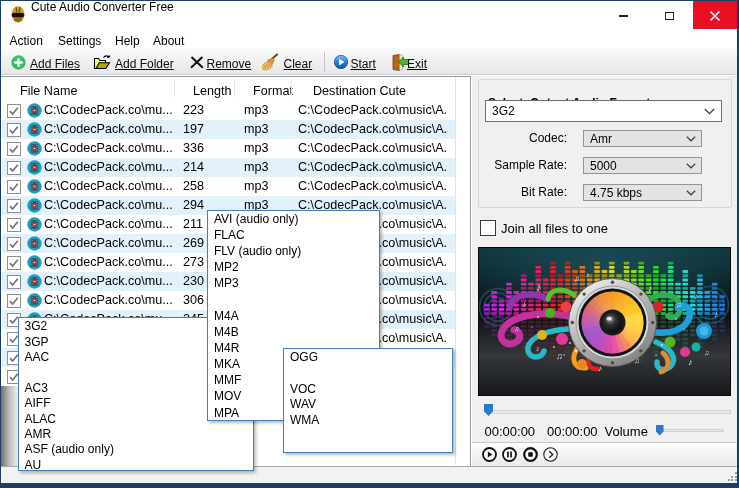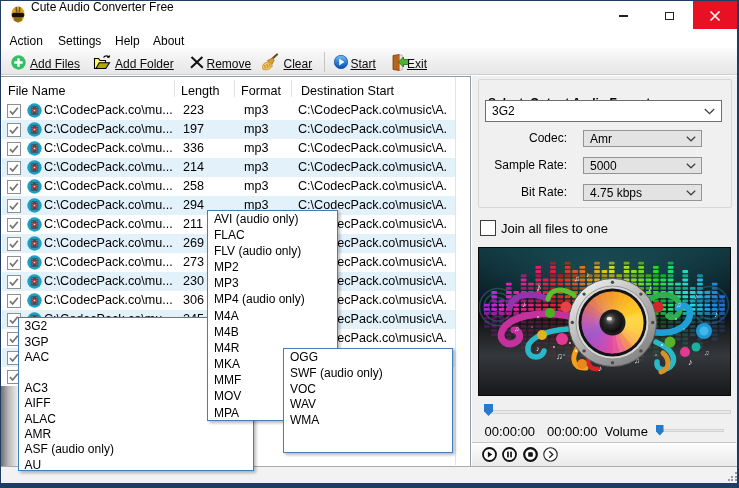--- a/index.html
+++ b/index.html
@@ -17,21 +17,21 @@
 #maxb { left:664.5px; top:11.5px; width:9.5px; height:8.2px; border:1.2px solid #222; }
 
 .mi { position:absolute; top:34px; font-size:12px; }
 
 #toolbar { left:1px; top:48px; width:736px; height:27px; background:linear-gradient(180deg,#fbfbfb,#efefef 55%,#e7e7e7); border-bottom:1px solid #cfcfcf; }
 .tbt { position:absolute; top:56.5px; font-size:12px; color:#0a0a0a;text-decoration:underline; }
 .tbi { position:absolute; }
 
 #list { left:1px; top:76px; width:470px; height:390px; background:#fff; border-top:1px solid #9099a2; border-right:1px solid #9099a2; }
 .hsep { position:absolute; top:80px; width:1px; height:17px; background:#e2e2e2; }
-.hdr { position:absolute; top:84px; font-size:12.6px; color:#000; }
+.hdr { position:absolute; top:84px; font-size:12.6px; color:#000;margin-left:12px; }
 .row { position:absolute; left:2px; width:454px; height:19px;text-align:right; }
 .row span { position:absolute; top:2.4px; white-space:nowrap; font-size:12.6px; }
 .row .cb { left:5px; top:2.5px; width:14px; height:14px; border:1px solid #8f8f8f; background:#fff; }
 .cb svg { position:absolute; left:1px; top:2px; }
 .row .fic { left:25px; top:2px; }
 .fn { left:42px; }
 .len { left:181px; }
 .fmt { left:242px; }
 .dst { left:296px; }
 #lstrip { left:1px; top:386px; width:16.5px; height:80px; background:linear-gradient(90deg,#6f6f6f,#b9b9b9 45%,#efefef); }
@@ -123,21 +123,21 @@
  <path d="M2 1.5 L8.5 0.5 L8.5 16.5 L2 15.5 Z" fill="#b5651d" stroke="#7a3d0e" stroke-width="0.8"></path>
  <path d="M8.5 0.5 L11.5 1.5 L11.5 15.5 L8.5 16.5 Z" fill="#e8e4de" stroke="#9a9a96" stroke-width="0.6"></path>
  <path d="M17.5 5.5 L12.5 5.5 L12.5 3 L7.5 8 L12.5 13 L12.5 10.5 L17.5 10.5 Z" fill="#46b830" stroke="#1d6a12" stroke-width="0.8"></path>
 </svg>
 <span class="tbt" style="left:407px">Exit</span>
 
 <div class="abs" id="list"></div>
 <span class="hdr" style="left:8px">File Name</span>
 <span class="hdr" style="left:181px">Length</span>
 <span class="hdr" style="left:241px">Format</span>
-<span class="hdr" style="left:301px">Destination Start</span>
+<span class="hdr" style="left:301px">Destination Cute</span>
 <div class="hsep" style="left:174px"></div>
 <div class="hsep" style="left:234px"></div>
 <div class="hsep" style="left:291px"></div>
 <div class="hsep" style="left:455px"></div>
 <div class="row" style="top:101px;background:#ffffff">
 <span class="cb">
       <svg width="10" height="9" viewBox="0 0 10 9">
         <polyline points="1,4.2 3.6,7 8.8,0.8" fill="none" stroke="#737373" stroke-width="1.7"></polyline>
       </svg>
     </span>
@@ -1323,33 +1323,31 @@
 <div class="pi" style="top:1.6px;left:5.5px;height:15.4px;line-height:15.4px">3G2</div>
 <div class="pi" style="top:17.0px;left:5.5px;height:15.4px;line-height:15.4px">3GP</div>
 <div class="pi" style="top:32.4px;left:5.5px;height:15.4px;line-height:15.4px">AAC</div>
 <div class="pi" style="top:63.2px;left:5.5px;height:15.4px;line-height:15.4px">AC3</div>
 <div class="pi" style="top:78.6px;left:5.5px;height:15.4px;line-height:15.4px">AIFF</div>
 <div class="pi" style="top:94.0px;left:5.5px;height:15.4px;line-height:15.4px">ALAC</div>
 <div class="pi" style="top:109.4px;left:5.5px;height:15.4px;line-height:15.4px">AMR</div>
 <div class="pi" style="top:124.8px;left:5.5px;height:15.4px;line-height:15.4px">ASF (audio only)</div>
 <div class="pi" style="top:140.2px;left:5.5px;height:15.4px;line-height:15.4px">AU</div>
 </div>
-<div class="pp" style="left:207px;top:210px;width:131px;height:210.5px">
+<div class="pp" style="left:207px;top:210px;width:173px;height:210.5px">
 <div class="pi" style="top:-0.3px;left:6px;height:16.15px;line-height:16.15px">AVI (audio only)</div>
 <div class="pi" style="top:15.8px;left:6px;height:16.15px;line-height:16.15px">FLAC</div>
 <div class="pi" style="top:32.0px;left:6px;height:16.15px;line-height:16.15px">FLV (audio only)</div>
 <div class="pi" style="top:48.1px;left:6px;height:16.15px;line-height:16.15px">MP2</div>
 <div class="pi" style="top:64.3px;left:6px;height:16.15px;line-height:16.15px">MP3</div>
-<div class="pi" style="top:80.4px;left:6px;height:16.15px;line-height:16.15px">MP4 (audio only)</div>
 <div class="pi" style="top:96.6px;left:6px;height:16.15px;line-height:16.15px">M4A</div>
 <div class="pi" style="top:112.8px;left:6px;height:16.15px;line-height:16.15px">M4B</div>
 <div class="pi" style="top:128.9px;left:6px;height:16.15px;line-height:16.15px">M4R</div>
 <div class="pi" style="top:145.1px;left:6px;height:16.15px;line-height:16.15px">MKA</div>
 <div class="pi" style="top:161.2px;left:6px;height:16.15px;line-height:16.15px">MMF</div>
 <div class="pi" style="top:177.4px;left:6px;height:16.15px;line-height:16.15px">MOV</div>
 <div class="pi" style="top:193.5px;left:6px;height:16.15px;line-height:16.15px">MPA</div>
 </div>
 <div class="pp" style="left:282.5px;top:348px;width:170.5px;height:105px">
 <div class="pi" style="top:0.8px;left:6.5px;height:15.85px;line-height:15.85px">OGG</div>
-<div class="pi" style="top:16.6px;left:6.5px;height:15.85px;line-height:15.85px">SWF (audio only)</div>
 <div class="pi" style="top:32.5px;left:6.5px;height:15.85px;line-height:15.85px">VOC</div>
 <div class="pi" style="top:48.4px;left:6.5px;height:15.85px;line-height:15.85px">WAV</div>
 <div class="pi" style="top:64.2px;left:6.5px;height:15.85px;line-height:15.85px">WMA</div>
 </div>
 </body></html>

